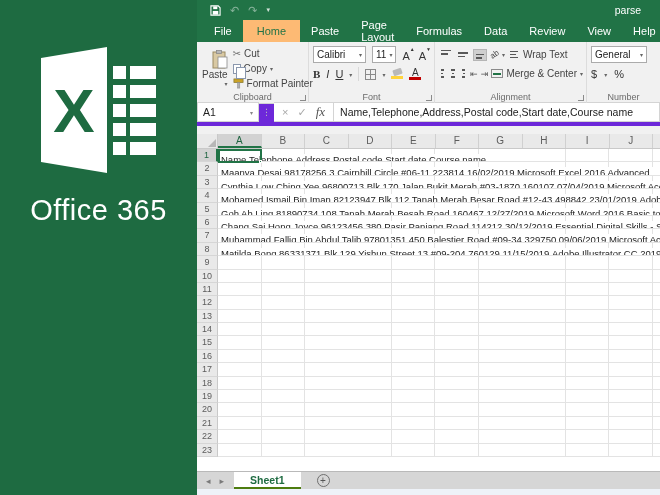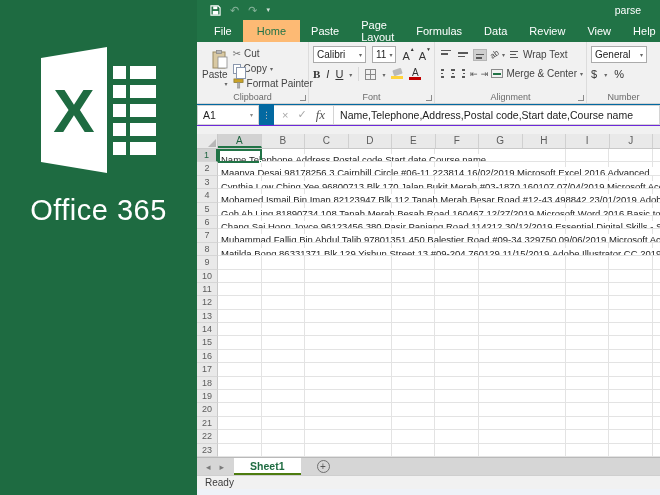--- a/index.html
+++ b/index.html
@@ -81,21 +81,21 @@
   .bars.sel { background:#cfcfcf; border:1px solid #b5b5b5; }
   .orient { font-size:8px; color:#444; transform:rotate(-35deg); }
   .rtext-btn { display:flex; align-items:center; gap:3px; font-size:10px; color:#444; white-space:nowrap; }
   .merge-ic { width:12px; height:9px; border:1px solid #8a8a8a; background:linear-gradient(#217346,#217346) center/8px 2px no-repeat; }
   .wrap-ic { width:12px; height:10px; }
   .indent-ic { font-size:9px; color:#555; }
 
   .num-row2 { display:flex; gap:7px; align-items:center; height:20px; font-size:11px; color:#333; }
 
   
-  .formulabar { height:22px; background:#0369a1; display:flex; align-items:center; flex:none; border-bottom:1px solid #6d28d9;text-align:center; }
+  .formulabar { height:22px; background:#6d28d9; display:flex; align-items:center; flex:none; border-bottom:6px solid #6d28d9;text-align:center; }
   .namebox { width:62px; height:20px; background:#fff; border:1px solid #d4d4d4; display:flex; align-items:center;
              font-size:10.5px; color:#222; padding:0 5px; justify-content:space-between; }
   .namebox .dd { font-size:6px; color:#888; }
   .fdots { color:#b9b9b9; font-size:9px; padding:0 3px; }
   .fbtns { display:flex; align-items:center; gap:9px; background:#fff; height:20px; padding:0 8px;
            border:1px solid #d4d4d4; border-left:none; color:#a8a8a8; font-size:11px; }
   .fx { font-family:"Liberation Serif",serif; font-style:italic; color:#555; font-size:13px; }
   .ffield { flex:1; height:20px; background:#fff; border:1px solid #d4d4d4; border-left:none;
             font-size:10.5px; color:#222; display:flex; align-items:center; padding:0 6px; white-space:nowrap; overflow:hidden; }
   .gapstrip { height:8px; background:#f1f1f1; flex:none; }
@@ -469,18 +469,15 @@
       <div class="navarrows">
         <span>◂</span>
         <span>▸</span>
       </div>
       <div id="sheet-tabs" style="display:flex;">
           <div class="stab active">Sheet1</div>
         </div>
       <span class="addsheet">+</span>
     </div>
 
-    <div class="statusbar">
-      <span>Ready</span>
-    </div>
     <div class="bottomstrip"></div>
   </div>
 </div>
 
 </body></html>

